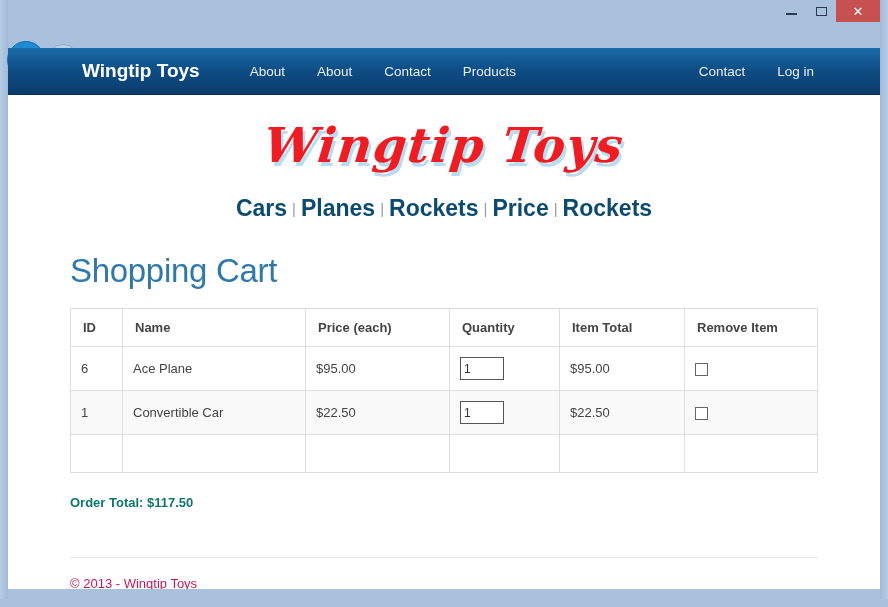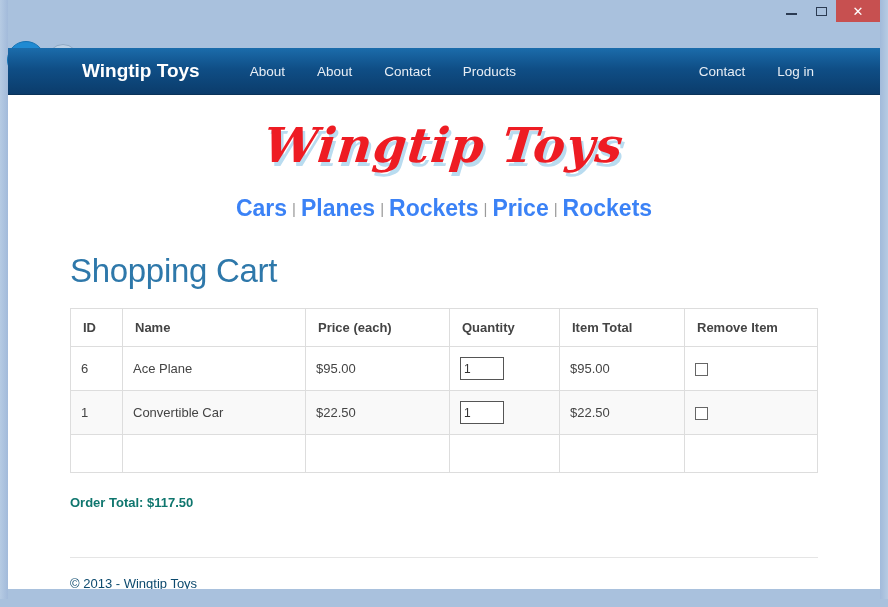--- a/index.html
+++ b/index.html
@@ -115,21 +115,21 @@
     font-weight: bold;
     font-size: 48px;
     color: #ee1c23;
     text-shadow: 3px 4px 0 #b9dcf0;
     letter-spacing: 1px;
     transform: skewX(-6deg);
   }
 
   .cats { text-align:center; padding:22px 0 14px; white-space:nowrap; }
   .cats a {
-    color:#3b82f6; font-size:23px; font-weight:bold; text-decoration:none;
+    color:#0c4a6e; font-size:23px; font-weight:bold; text-decoration:none;
   }
   .cats .sep { color:#9a9a9a; font-size:15px; padding:0 5px; vertical-align:2px; }
 
   h1.page-title {
     color:#2e78aa; font-size:33px; font-weight:normal; margin:16px 0 18px 0;
     letter-spacing:-0.3px;
   }
 
   
   table.cart {
@@ -156,21 +156,21 @@
     background:#fff;
   }
   .rm-checkbox {
     width:13px; height:13px; display:inline-block;
     border:1px solid #666; background:#fff; vertical-align:middle;
   }
 
   .order-total { font-size:13px; font-weight:bold; color:#0f766e; margin:22px 0 0 0; }
 
   .footer-rule { border-top:1px solid #e5e5e5; margin-top:47px; }
-  .footer-text { font-size:13px; color:#0c4a6e; padding-top:18px; }
+  .footer-text { font-size:13px; color:#be185d; padding-top:18px; }
 </style>
 </head>
 <body>
 
 <div class="window">
 
   <div class="frame-left"></div>
   <div class="frame-right"></div>
   <div class="frame-bottom"></div>
 

